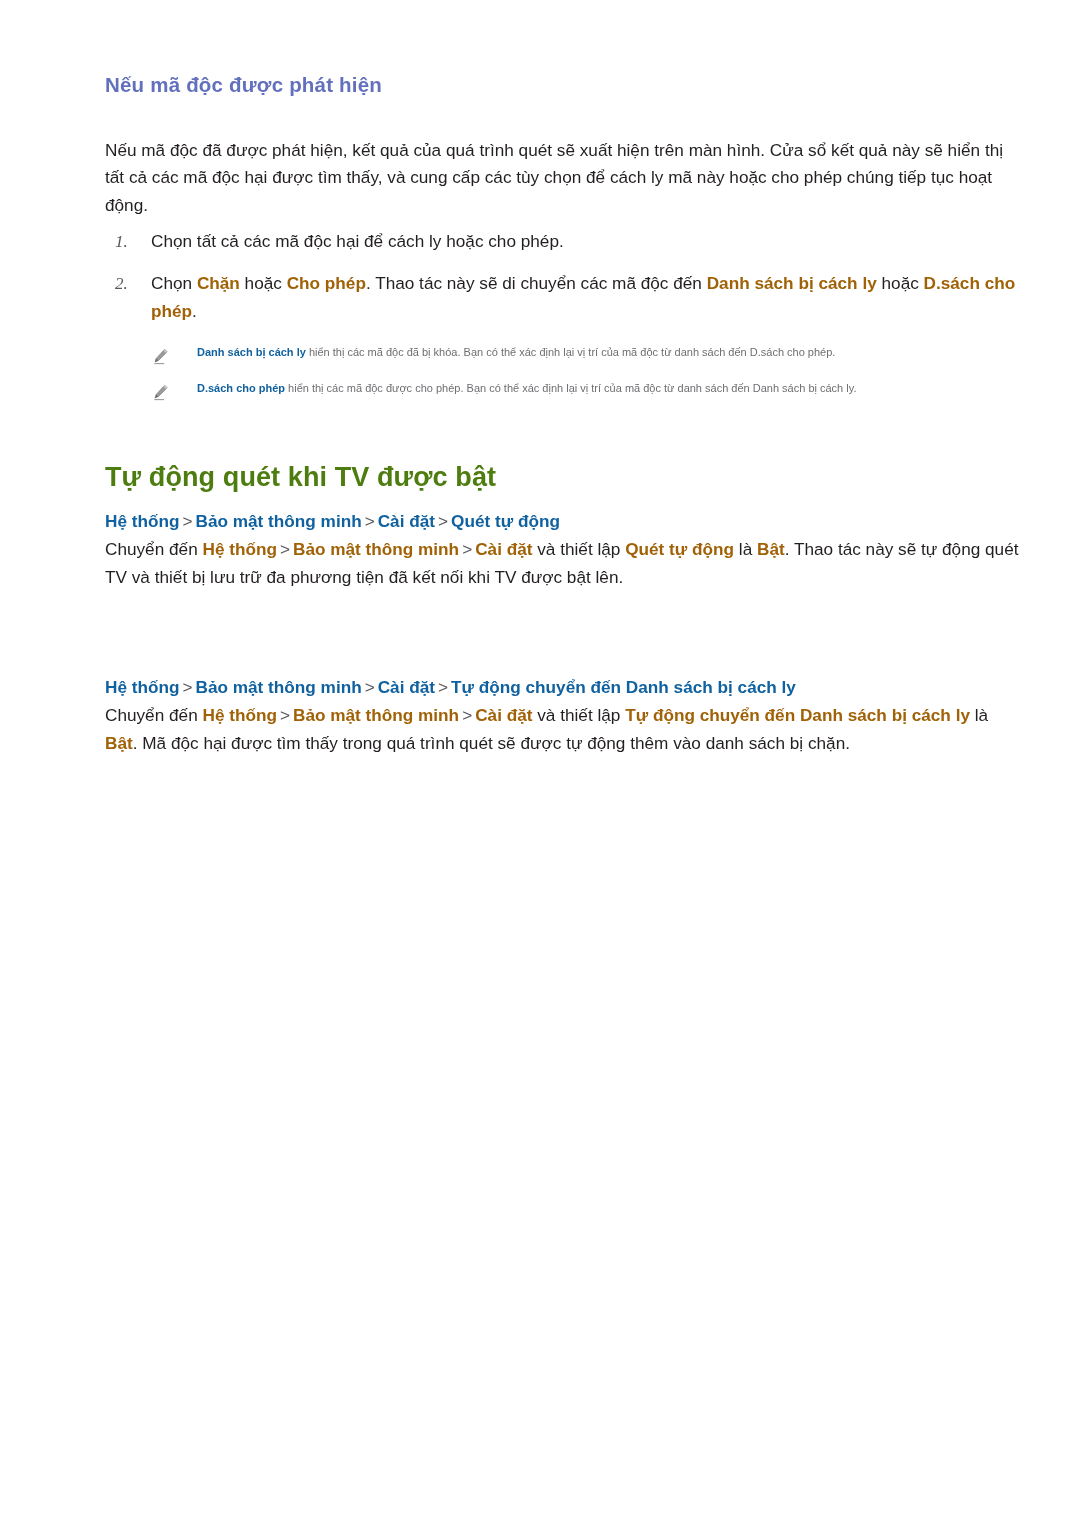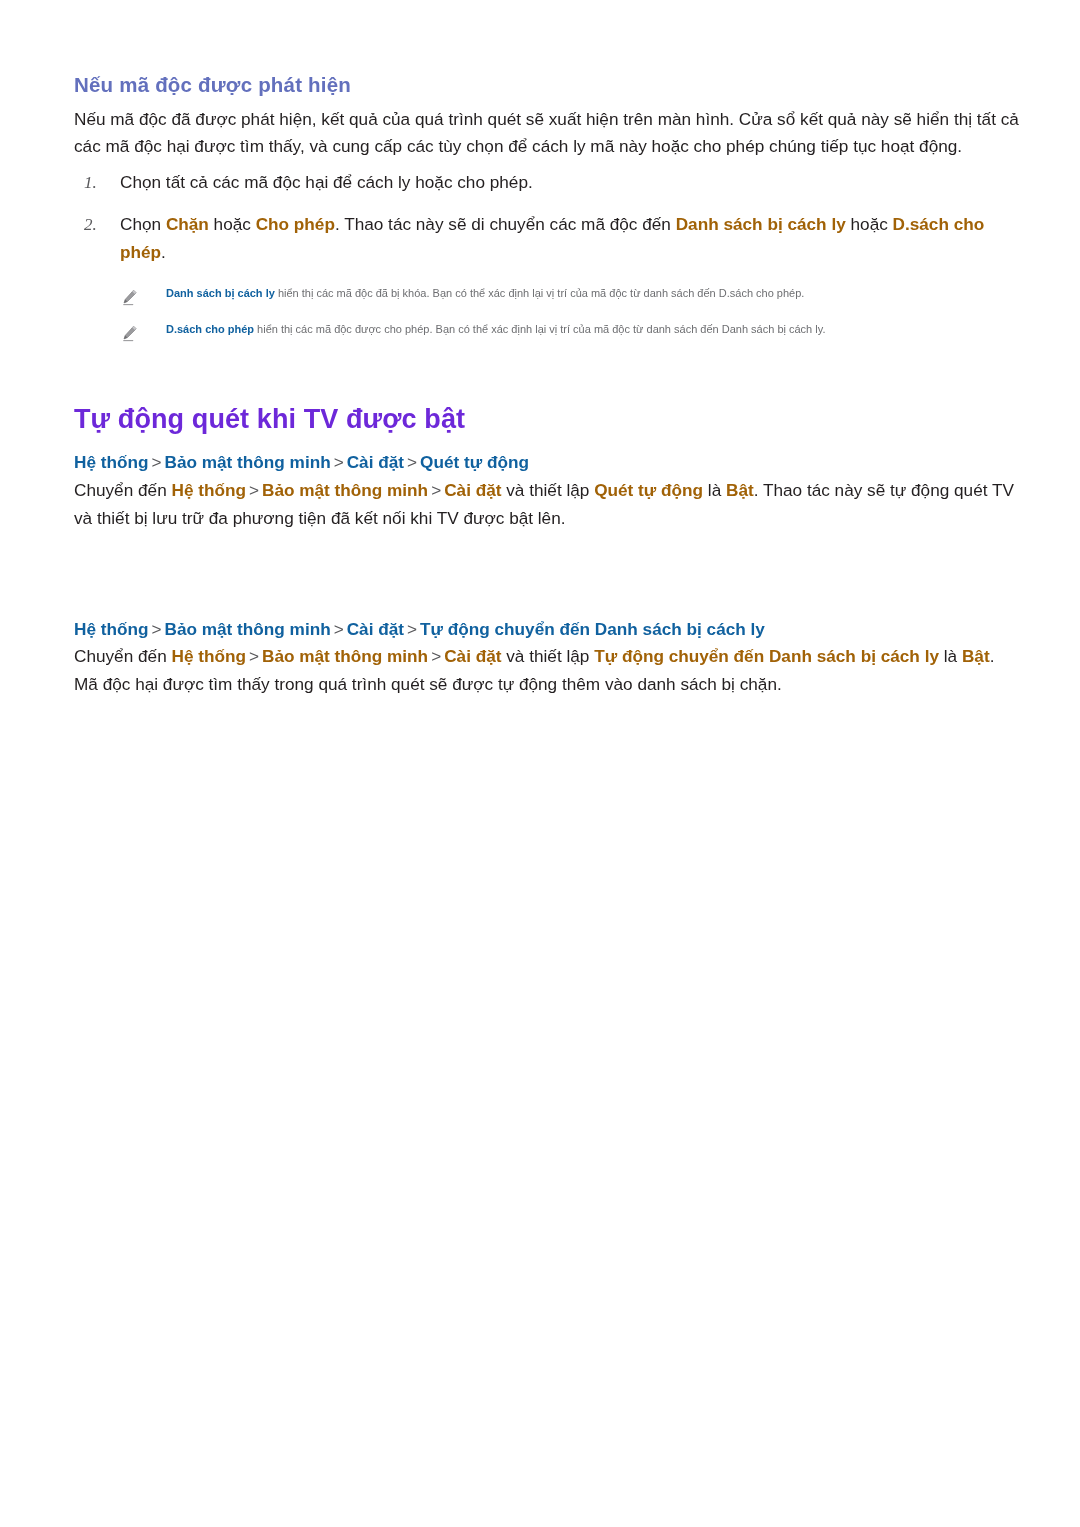--- a/index.html
+++ b/index.html
@@ -12,50 +12,50 @@
     height: 1527px;
     font-family: "Liberation Sans", sans-serif;
     color: #231f20;
     -webkit-font-smoothing: antialiased;
   }
   .page {
     position: relative;
     width: 1080px;
     height: 1502px;
     box-sizing: border-box;
-    padding: 56px 60px 0 74px;
+    padding: 56px 60px 0 105px;
   }
 
   
   .sub-heading {
     font-size: 20.5px;
     font-weight: bold;
     color: #6370bd;
     letter-spacing: 0.2px;
     margin: 16px 0 0 0;
     line-height: 1.25;
   }
   .section-heading {
     font-size: 27px;
     font-weight: bold;
-    color: #6d28d9;
+    color: #4d7c0f;
     letter-spacing: 0.1px;
     line-height: 1.25;
     margin: 0;
   }
 
   
   .body-text {
     font-size: 17.2px;
     line-height: 1.62;
     color: #231f20;
     margin: 0;
   }
   .para-top {
-    margin-top: 8px;
+    margin-top: 39px;
   }
 
   
   .kw {
     color: #a16207;
     font-weight: bold;
   }
   .sep {
     color: #58585b;
     font-weight: normal;

